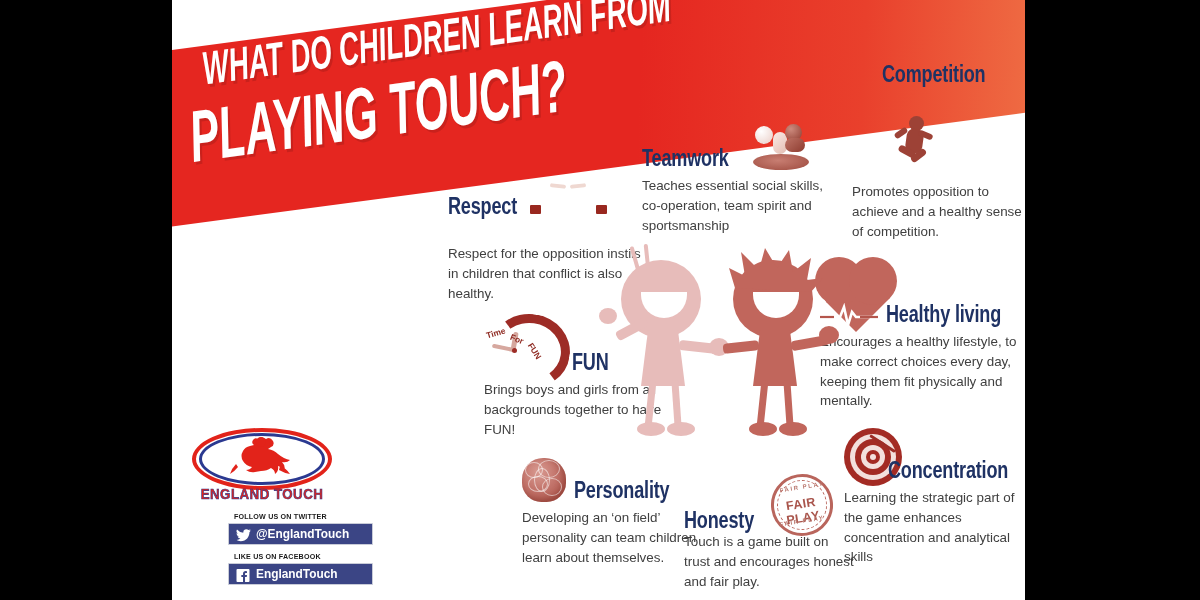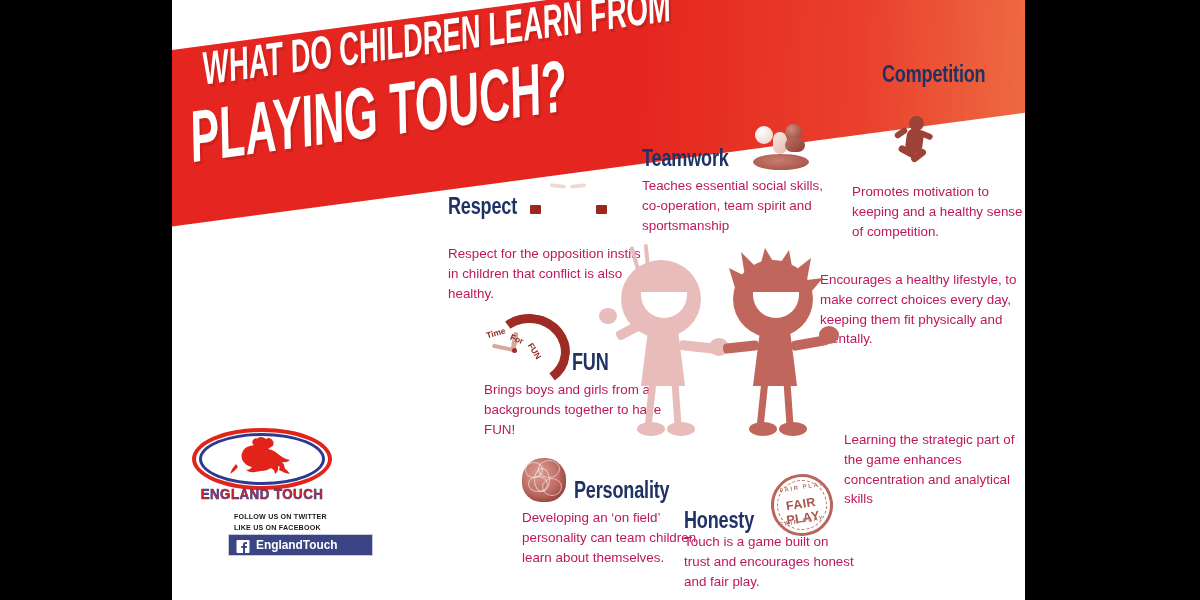--- a/index.html
+++ b/index.html
@@ -28,21 +28,21 @@
          font-style:italic;letter-spacing:0px;line-height:.84;text-shadow:2px 2px 0 rgba(0,0,0,.12);}
   .title .l1{font-size:30px;transform:scaleY(1.55) scaleX(.92);transform-origin:0 100%;display:block;
              white-space:nowrap;padding-left:24px;}
   .title .l2{font-size:47px;transform:scaleY(1.55) scaleX(.92);transform-origin:0 0;display:block;
              white-space:nowrap;margin-top:16px;}
 
   
   .card{position:absolute;}
   .head{color:#1f3264;font-weight:bold;font-size:21px;letter-spacing:-.2px;
         transform:scaleX(.86) scaleY(1.12);transform-origin:0 50%;white-space:nowrap;}
-  .body{color:#be185d;font-size:13.4px;line-height:1.48;}
+  .body{color:#404040;font-size:13.4px;line-height:1.48;}
 
   .hrow{display:flex;align-items:flex-end;gap:2px;}
 
   
   .ic{display:inline-block;position:relative;flex:none;}
 
   
   .ic-hands{width:84px;height:56px;}
   .hperson{position:absolute;bottom:2px;width:22px;}
   .hhead{width:17px;height:17px;border-radius:50%;
@@ -206,28 +206,51 @@
         <span class="cfig" style="left:52px;"><span class="h" style="background:#e8c5c0;"></span><span class="b" style="height:50px;background:linear-gradient(140deg,#f1d6d2,#ddaea8);"></span></span>
         <span class="runner">
           <span class="rh"></span>
             <span class="rb"></span>
           <span class="rl" style="left:2px;top:32px;width:18px;height:7px;transform:rotate(28deg);"></span>
           <span class="rl" style="left:14px;top:36px;width:17px;height:7px;transform:rotate(-38deg);"></span>
           <span class="rl" style="left:-2px;top:14px;width:14px;height:6px;transform:rotate(-35deg);"></span>
           <span class="rl" style="left:22px;top:16px;width:15px;height:6px;transform:rotate(22deg);"></span>
         </span>
       </span>
-      <div class="body" style="margin-top:2px;">Promotes motivation to keeping and a healthy sense of competition.</div>
+      <div class="body" style="margin-top:2px;">Promotes opposition to achieve and a healthy sense of competition.</div>
     </div>
 
     <div class="card" style="left:648px;top:272px;width:205px;">
+      <div class="hrow" style="align-items:flex-end;">
+        <span class="ic ic-heart">
+          <span class="hsh"></span>
+          <svg class="ecg" viewBox="0 0 74 24">
+            <path d="M0 14 H16 L20 14 L24 4 L28 22 L32 9 L36 14 H74" fill="none" stroke="#ffffff" stroke-width="2.6"></path>
+            <path d="M0 14 H14" fill="none" stroke="#b4564c" stroke-width="2.2"></path>
+            <path d="M40 14 H58" fill="none" stroke="#b4564c" stroke-width="2.2"></path>
+          </svg>
+        </span>
+        <div class="head" style="margin:0 0 8px -10px;">Healthy living</div>
+      </div>
       <div class="body" style="margin-top:-2px;">Encourages a healthy lifestyle, to make correct choices every day, keeping them fit physically and mentally.</div>
     </div>
 
     <div class="card" style="left:672px;top:428px;width:180px;">
+      <div class="hrow" style="align-items:flex-end;">
+        <span class="ic ic-target">
+          <span class="tring" style="inset:0;background:#a32b24;"></span>
+          <span class="tring" style="inset:6px;background:#f3e0dd;"></span>
+          <span class="tring" style="inset:11px;background:#a32b24;"></span>
+          <span class="tring" style="inset:17px;background:#f3e0dd;"></span>
+          <span class="tring" style="inset:22px;background:#a32b24;"></span>
+          <span class="tring" style="inset:26px;background:#f3e0dd;"></span>
+          <span class="dart"></span>
+        </span>
+        <div class="head" style="margin:0 0 4px -16px;">Concentration</div>
+      </div>
       <div class="body" style="margin-top:2px;">Learning the strategic part of the game enhances concentration and analytical skills</div>
     </div>
 
     <div class="card" style="left:312px;top:312px;width:182px;">
       <div class="hrow">
         <span class="ic ic-clock">
           <span class="clk-face"></span>
           <span class="clk-arc"></span>
           <span class="clk-hand" style="left:8px;top:34px;width:24px;height:4px;transform:rotate(12deg);"></span>
           <span class="clk-hand" style="left:28px;top:20px;width:5px;height:20px;transform:rotate(10deg);"></span>
@@ -313,20 +336,28 @@
                  q-3-2-1-5 q2-3 5-1 z" fill="#e2231a"></path>
         <path d="M8 28 q-4 4-6 10 q5-3 8-7 z" fill="#e2231a"></path>
         <path d="M52 30 q6 2 10 8 q-6-1-11-4 z" fill="#e2231a"></path>
         <circle cx="33" cy="6" r="5" fill="#e2231a"></circle>
       </svg>
       <div class="logo-text">ENGLAND TOUCH</div>
     </div>
 
     <div class="social">
       <div class="sm-cap">FOLLOW US ON TWITTER</div>
+      <div class="sm-btn">
+        <span class="glyph">
+          <svg viewBox="0 0 16 14" width="15" height="13">
+              <path d="M16 1.7a6.4 6.4 0 0 1-1.9.5A3.3 3.3 0 0 0 15.5.4a6.6 6.6 0 0 1-2.1.8A3.3 3.3 0 0 0 7.8 4a9.3 9.3 0 0 1-6.8-3.4 3.3 3.3 0 0 0 1 4.4A3.2 3.2 0 0 1 .5 4.6 3.3 3.3 0 0 0 3.1 7.9a3.3 3.3 0 0 1-1.5.1 3.3 3.3 0 0 0 3.1 2.3A6.6 6.6 0 0 1 0 11.7a9.3 9.3 0 0 0 5 1.5c6.1 0 9.4-5 9.4-9.4v-.4A6.7 6.7 0 0 0 16 1.7z" fill="#ffffff"></path>
+            </svg>
+        </span>
+        <span class="lbl">@EnglandTouch</span>
+      </div>
       <div class="sm-cap">LIKE US ON FACEBOOK</div>
       <div class="sm-btn">
         <span class="glyph">
           <svg viewBox="0 0 14 14" width="14" height="13">
               <rect width="14" height="14" rx="1" fill="#ffffff"></rect>
               <path d="M9.2 14V8.6h1.8l.3-2.1H9.2V5.2c0-.6.2-1 1-1h1.1V2.3A14 14 0 0 0 9.8 2.2C8.2 2.2 7 3.2 7 5v1.5H5.2v2.1H7V14z" fill="#3b4585"></path>
             </svg>
         </span>
         <span class="lbl">EnglandTouch</span>
       </div>

